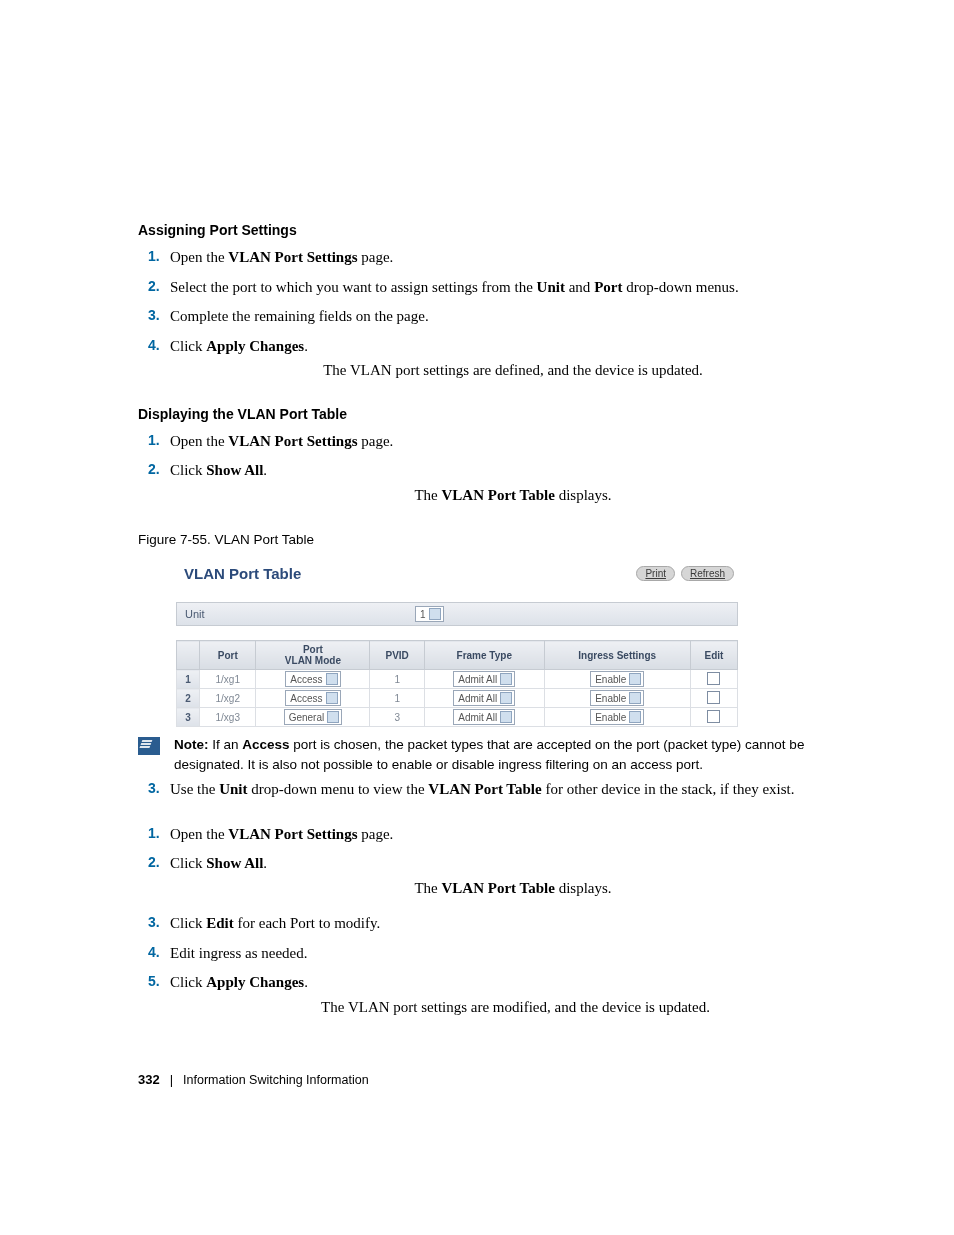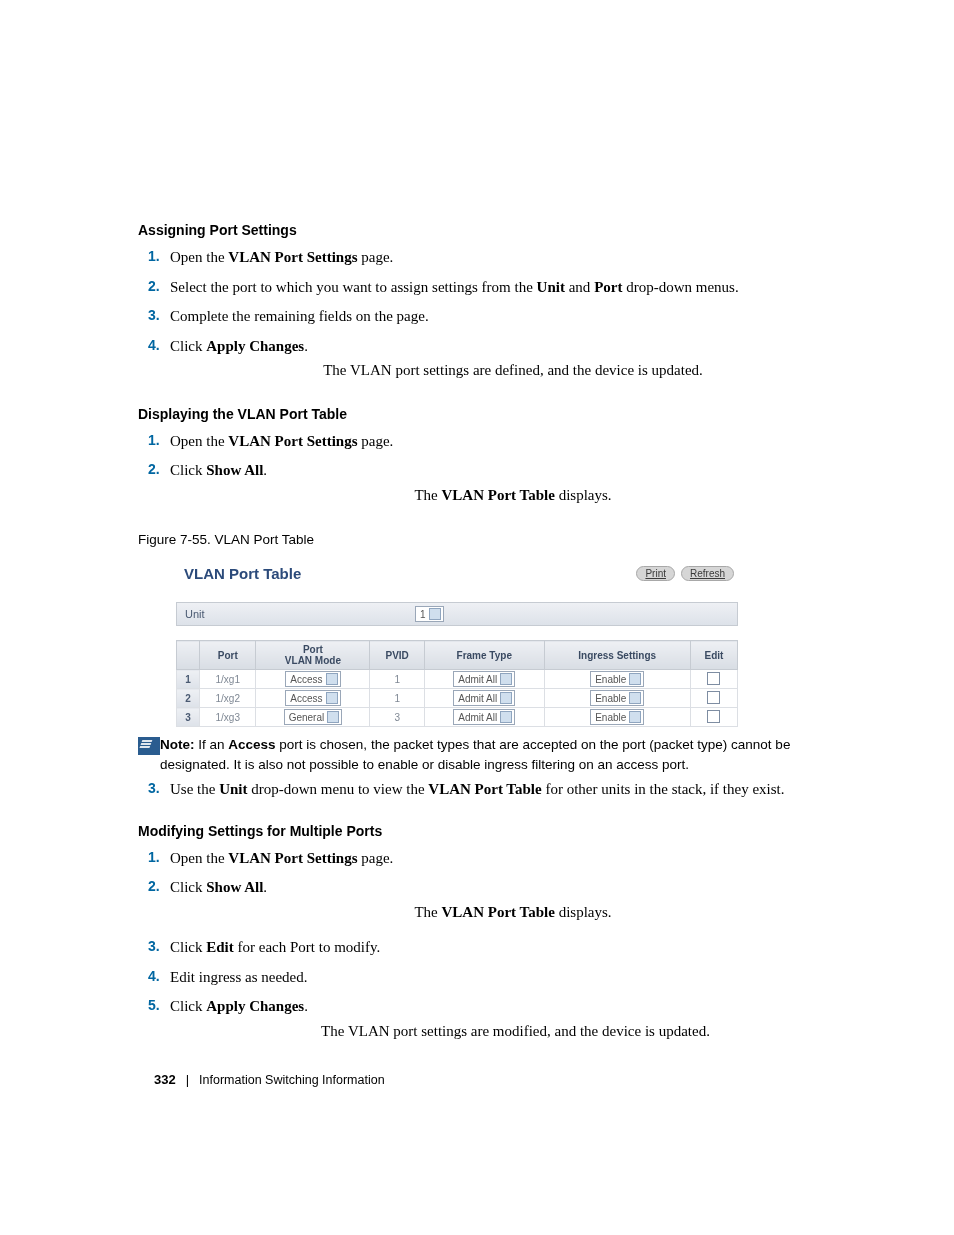--- a/index.html
+++ b/index.html
@@ -156,21 +156,21 @@
     display: inline-block;
     width: 11px;
     height: 11px;
     border: 1px solid #7e8da2;
     background: #fff;
   }
 
   .note-row {
     display: flex;
     align-items: flex-start;
-    gap: 0;
+    gap: 14px;
     margin: 6px 0 4px 0;
   }
   .note-icon {
     width: 22px;
     height: 18px;
     background: #2a5c8f;
     position: relative;
     margin-top: 2px;
     flex: 0 0 22px;
   }
@@ -186,21 +186,21 @@
   }
   .note-text {
     font-size: 13.5px;
     line-height: 1.45;
     font-family: Arial, Helvetica, sans-serif;
   }
   .note-text b { font-family: Arial, Helvetica, sans-serif; }
 
   .footer {
     position: absolute;
-    left: 154px;
+    left: 138px;
     bottom: 148px;
     font-size: 13px;
     display: flex;
     align-items: baseline;
   }
   .footer .pg { font-weight: bold; font-family: Arial, sans-serif; }
   .footer .sep { margin: 0 10px; color: #000; }
   .footer .txt { font-family: Arial, sans-serif; font-size: 12.5px; }
 </style>
 </head>
@@ -346,26 +346,25 @@
     <div class="note-icon"></div>
     <div class="note-text">
       <b>Note:</b><span> If an </span><b>Access</b><span> port is chosen, the packet types that are accepted on the port (packet type) cannot be designated. It is also not possible to enable or disable ingress filtering on an access port.</span>
     </div>
   </div>
 
   <ol class="num" style="margin-bottom:22px">
     <li>
       <span class="n">3.</span>
       <span class="t">
-        <span>Use the </span><b>Unit</b><span> drop-down menu to view the </span><b>VLAN Port Table</b><span> for other units in the stack, if they exist.</span>
+        <span>Use the </span><b>Unit</b><span> drop-down menu to view the </span><b>VLAN Port Table</b><span> for other device in the stack, if they exist.</span>
       </span>
     </li>
   </ol>
 
-  <div class="sect-heading">Modifying Settings for Multiple Ports</div>
   <ol class="num">
     <li>
       <span class="n">1.</span>
       <span class="t">
         <span>Open the </span><b>VLAN Port Settings</b><span> page.</span>
       </span>
     </li>
     <li>
       <span class="n">2.</span>
       <span class="t">

